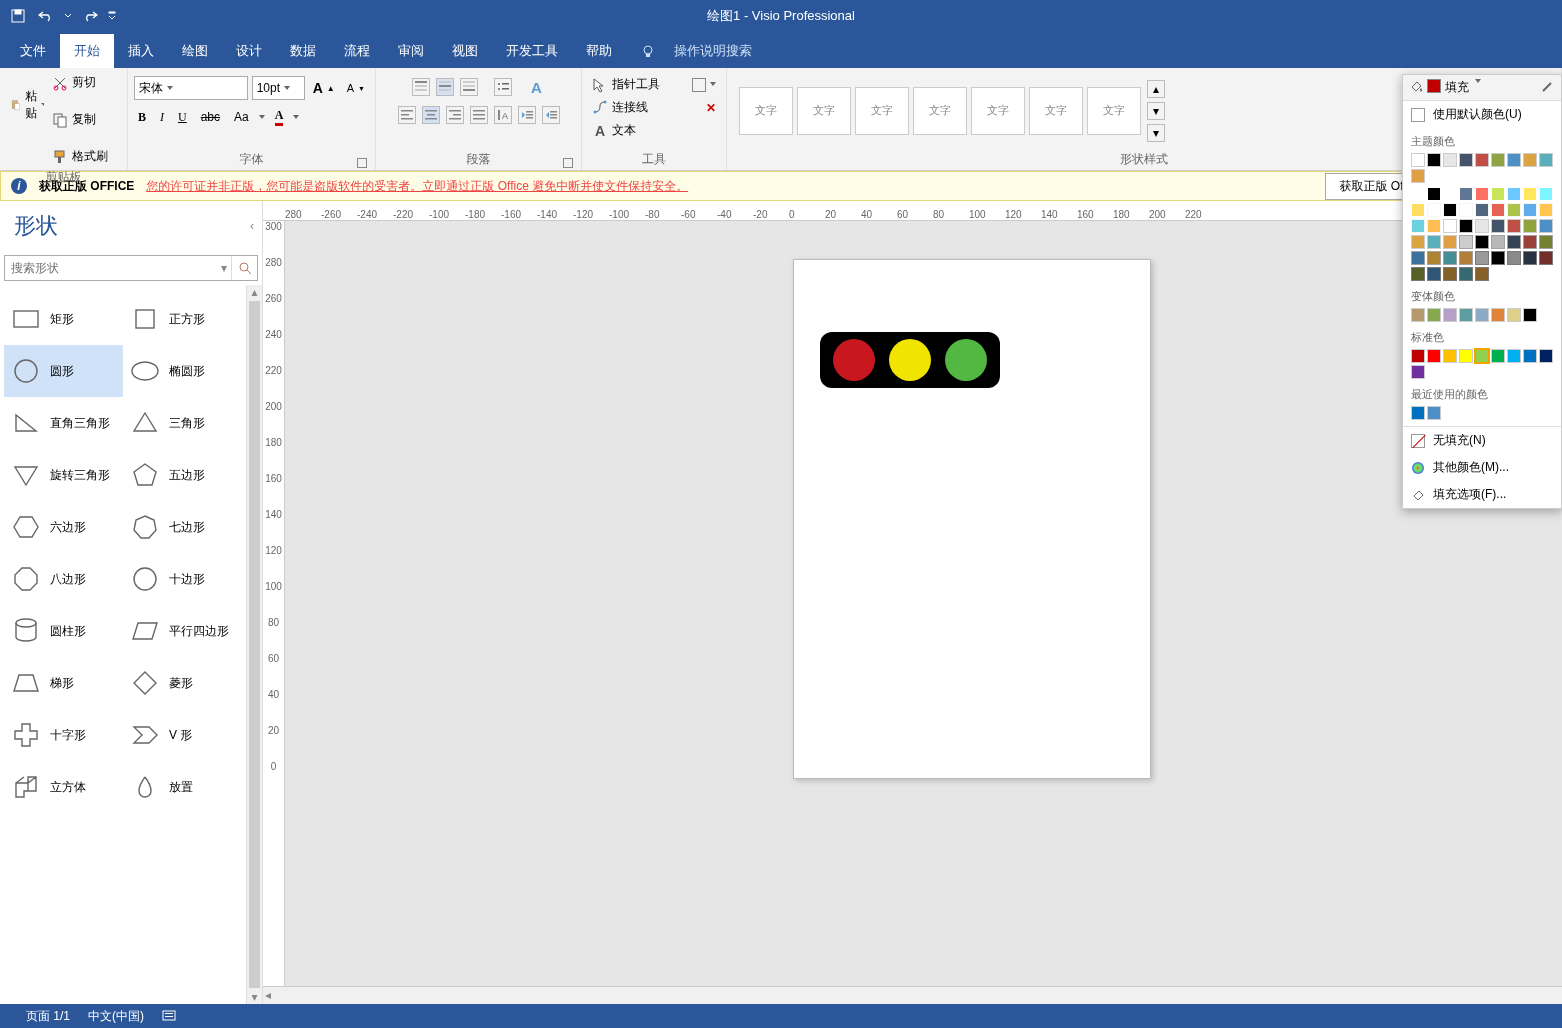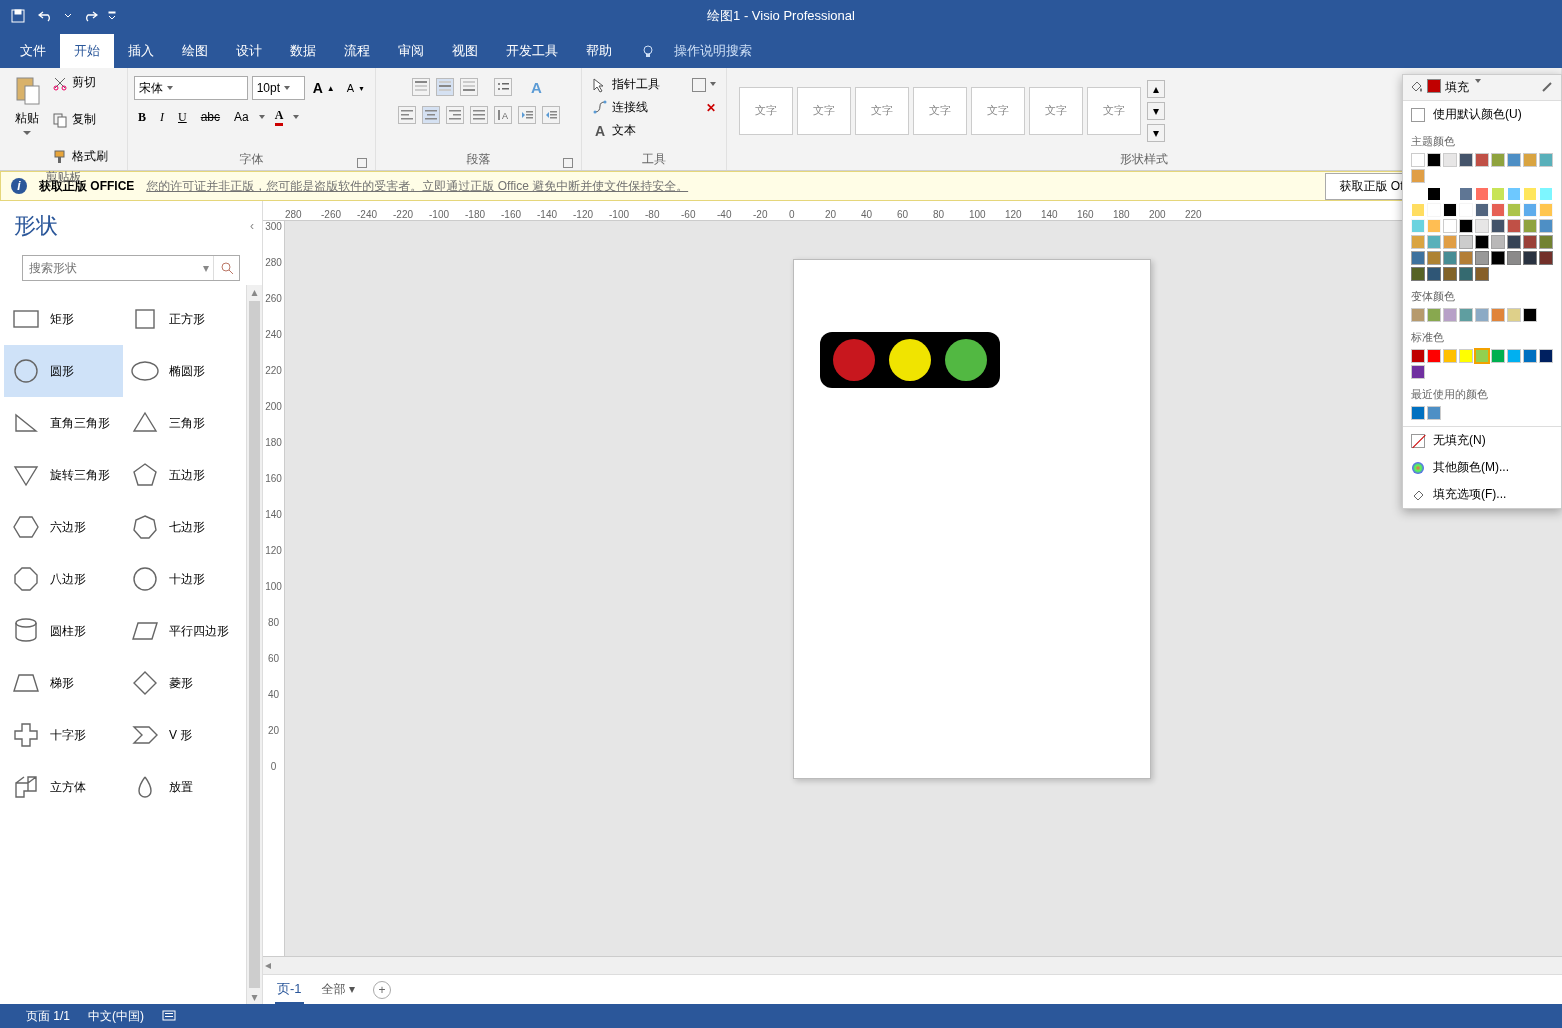--- a/index.html
+++ b/index.html
@@ -15,37 +15,37 @@
 .tab{padding:8px 14px;color:#fff;cursor:pointer;font-size:13px}
 .tab.active{background:#ffffff;color:#2b579a}
 .tab.tell{display:flex;align-items:center;gap:18px;color:#cfe0f7}
 
 .ribbon{height:103px;background:#f3f3f3;border-bottom:1px solid #d0d0d0;display:flex;position:relative}
 .grp{border-right:1px solid #e1e1e1;display:flex;flex-direction:column;justify-content:space-between;padding:4px 6px 0 6px;position:relative}
 .grp-body{display:flex;flex:1}
 .grp-label{text-align:center;font-size:12px;color:#666;padding:2px 0;position:relative}
 .grp-label .dlg{position:absolute;right:2px;bottom:2px;width:10px;height:10px;border:1px solid #888;cursor:pointer}
 .rbtn{display:flex;align-items:center;gap:4px;padding:2px 4px;cursor:pointer;font-size:12px}
-.rbtn.big{flex-direction:column;width:42px;height:66px;}
+.rbtn.big{flex-direction:row;width:42px;height:66px;}
 .icon16{width:16px;height:16px;display:inline-block}
 .icon32{width:32px;height:32px;display:inline-block}
 .combo{display:flex;align-items:center;height:24px;border:1px solid #ababab;background:#fff;padding:0 4px;font-size:12px}
 .combo .dd{margin-left:4px;border-top:4px solid #666;border-left:3px solid transparent;border-right:3px solid transparent;width:0;height:0}
 .bbox{width:18px;height:18px;border:1px solid #bbb;margin:2px;display:flex;align-items:center;justify-content:center;cursor:pointer}
 .shapestyle{width:54px;height:48px;border:1px solid #ccc;background:#fff;display:flex;align-items:center;justify-content:center;margin:4px 2px;font-size:11px;color:#888;cursor:pointer}
 
 .msgbar{height:30px;background:#fffde6;border:1px solid #e5d67a;display:flex;align-items:center;padding:0 10px;gap:12px}
 .msgbar .btn{border:1px solid #aaa;background:#fff;padding:4px 14px;cursor:pointer;font-size:12px}
-.msgbar a{color:#737373;text-decoration:underline}
+.msgbar a{color:#ef4444;text-decoration:underline}
 
 .main{display:flex;height:calc(1028px - 32px - 36px - 103px - 30px - 24px)}
 
 .shapespane{width:263px;border-right:1px solid #ddd;display:flex;flex-direction:column;background:#fff}
 .sp-header{font-size:22px;color:#2b579a;padding:10px 14px}
-.sp-search{margin:4px 22px;height:26px;border:1px solid #ababab;display:flex;align-items:center}
+.sp-search{margin:4px 4px;height:26px;border:1px solid #ababab;display:flex;align-items:center}
 .sp-search input{flex:1;border:none;padding:0 6px;font-size:12px;outline:none}
 .sp-search .sbtn{width:26px;display:flex;align-items:center;justify-content:center;cursor:pointer;border-left:1px solid #ddd;height:100%}
 .sp-links{padding:6px 12px}
 .sp-link{padding:4px 0;color:#444;cursor:pointer;font-size:12px}
 .sp-link.sel{background:#d5e1f2;padding:4px 6px;margin:2px -6px}
 .sp-shapes{flex:1;overflow:auto;padding:8px 4px;position:relative}
 .sgrid{display:grid;grid-template-columns:1fr 1fr;gap:0}
 .sitem{display:flex;align-items:center;gap:8px;padding:10px 6px;cursor:pointer}
 .sitem.sel{background:#cfe2f8}
 .sitem .sico{width:32px;height:32px;display:flex;align-items:center;justify-content:center}
@@ -634,25 +634,20 @@
             <div class="light l-red"></div>
             <div class="light l-yel"></div>
             <div class="light l-grn"></div>
           </div>
         </div>
       </div>
     </div>
     <div class="hscroll">
         <span style="position:absolute;left:2px;top:1px;color:#888">◂</span>
       </div>
-    <div class="pagetabs">
-      <span class="ptab">页-1</span>
-      <span class="pall"><span>全部</span> ▾</span>
-      <span class="padd">+</span>
-    </div>
   </div>
 </div>
 
 <div class="status">
   <span>页面 1/1</span>
   <span>中文(中国)</span>
   <span><svg width="14" height="14">
         <rect x="1" y="3" width="12" height="9" fill="none" stroke="#fff"></rect>
         <rect x="3" y="5" width="8" height="1" fill="#fff"></rect>
         <rect x="3" y="8" width="8" height="1" fill="#fff"></rect>

